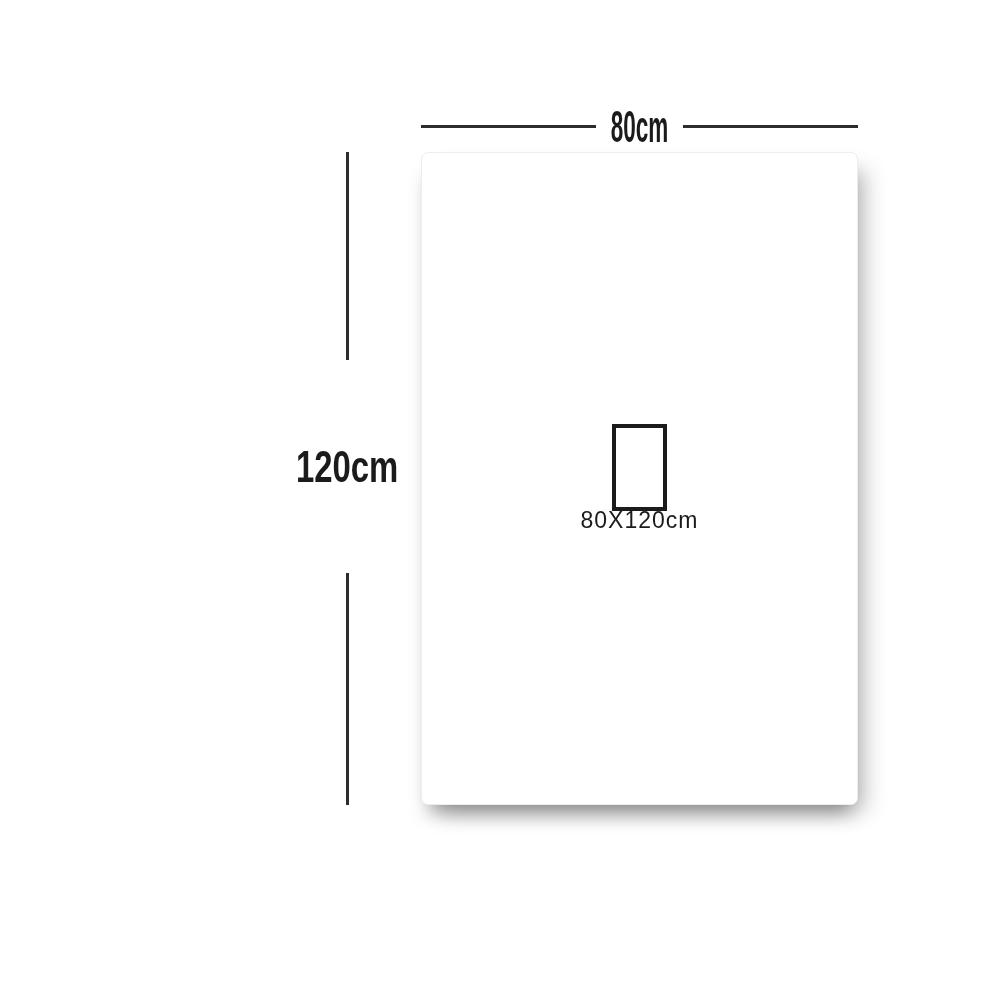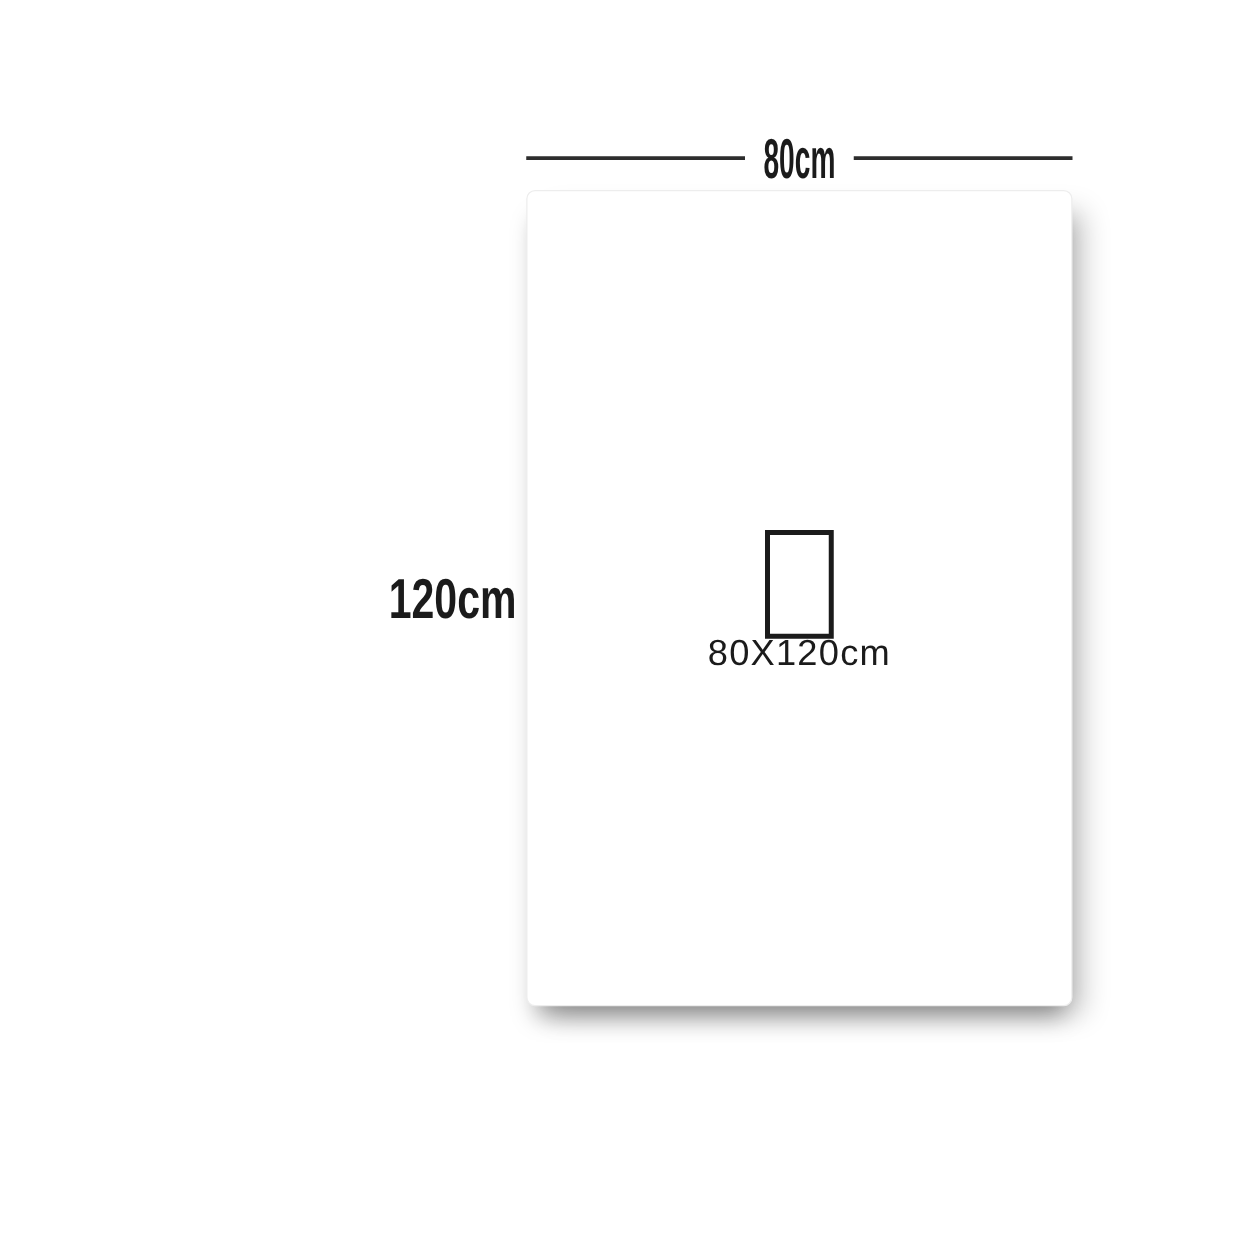--- a/index.html
+++ b/index.html
@@ -43,21 +43,21 @@
     box-sizing: border-box;
     border: 4px solid var(--text, #1b1b1b);
     background: #ffffff;
   }
   .size-label {
     position: absolute;
     left: 0;
     top: 354px;
     width: 100%;
     text-align: center;
-    font-size: 29px;
+    font-size: 23px;
     letter-spacing: 1px;
     color: var(--text, #1b1b1b);
   }
 
   
   .width-dimension {
     position: absolute;
     left: 341px;
     top: 104px;
     width: 437px;
@@ -84,21 +84,21 @@
   }
 
   
   .height-dimension {
     position: absolute;
     left: 212px;
     top: 152px;
     width: 110px;
     height: 653px;
     display: flex;
-    flex-direction: row;
+    flex-direction: column;
     align-items: center;
   }
   .dim-vline-top {
     width: 3px;
     height: 208px;
     background: var(--dimension-line, #2d2d2d);
   }
   .dim-vline-bottom {
     width: 3px;
     height: 232px;

